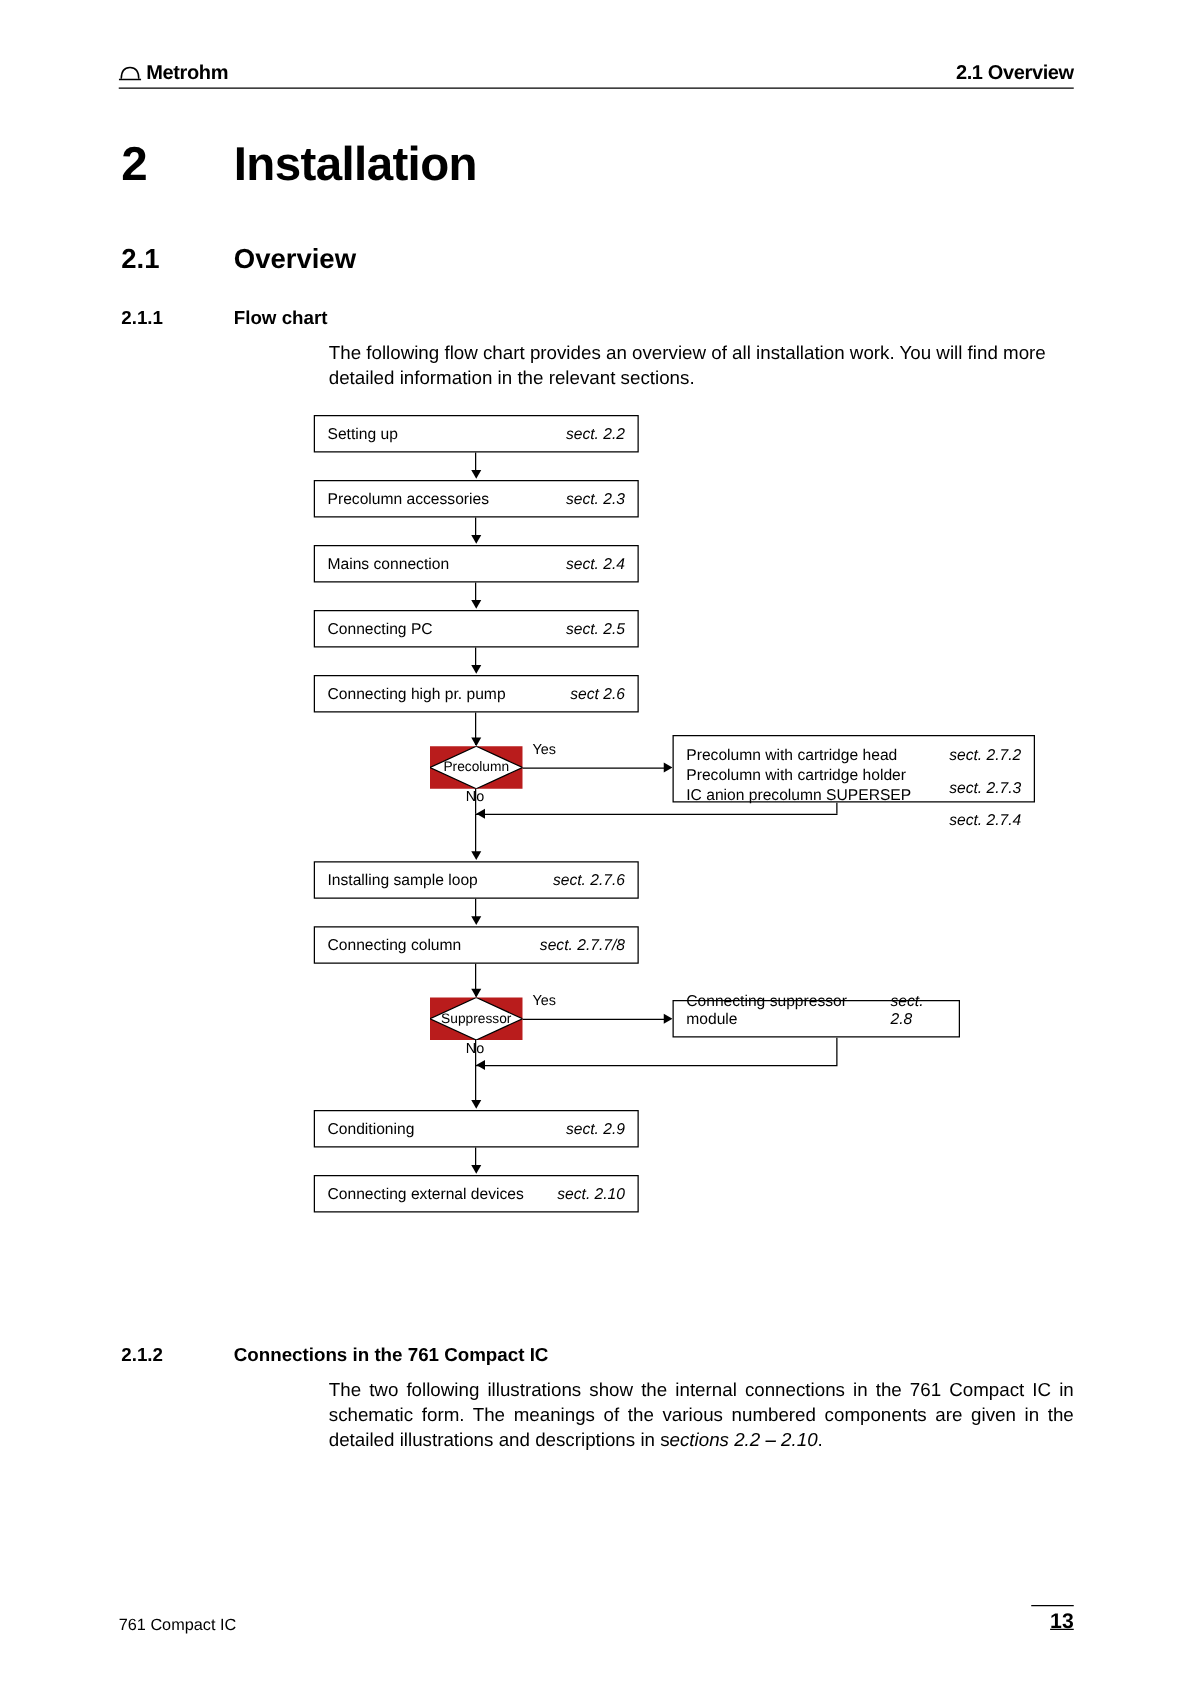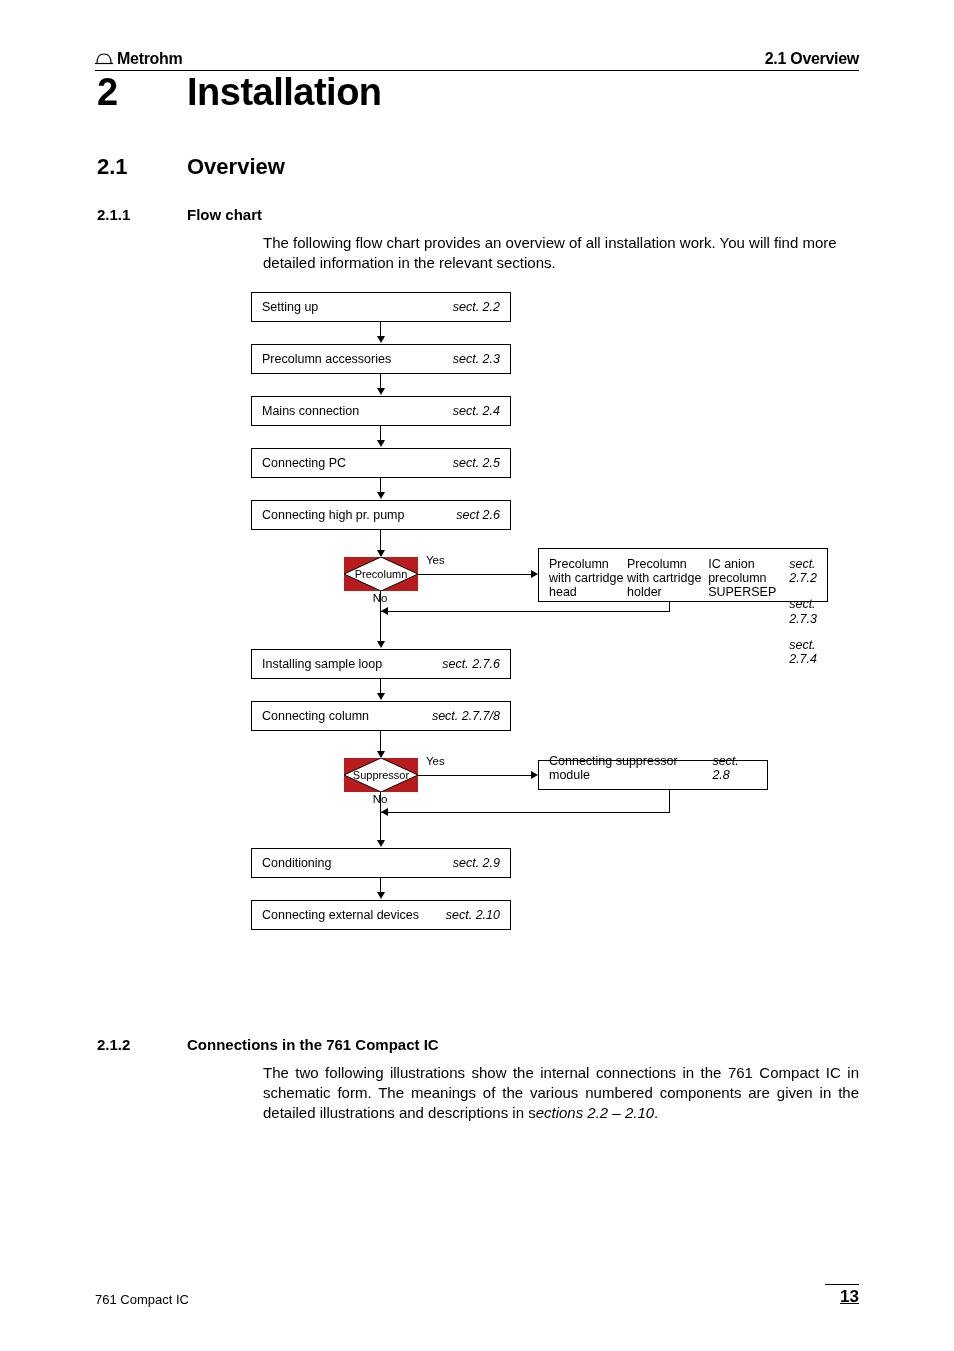--- a/index.html
+++ b/index.html
@@ -15,20 +15,21 @@
       padding: 50px 95px 40px 95px;
       height: 100%;
       position: relative;
     }
     .header-row {
       display: flex;
       justify-content: space-between;
       align-items: center;
       border-bottom: 1.5px solid #000;
       padding-bottom: 2px;
+      margin-bottom: 40px;
     }
     .brand {
       display: flex;
       align-items: center;
       gap: 4px;
     }
     .brand-icon {
       font-size: 14px;
       letter-spacing: -1px;
       vertical-align: middle;
@@ -90,21 +91,21 @@
       padding: 6px 10px;
       display: flex;
       justify-content: space-between;
       align-items: flex-end;
       line-height: 1.15;
     }
     .box .lbl { font-family: Arial, sans-serif; }
     .box .ref { font-style: italic; font-family: Arial, sans-serif; }
     .box.w1 { left: 0; width: 260px; height: 30px; }
     .box.multi { align-items: flex-start; padding: 8px 10px; }
-    .multiline { display: flex; flex-direction: row; gap: 2px; }
+    .multiline { display: flex; flex-direction: column; gap: 2px; }
     .refs { display: flex; flex-direction: column; gap: 12px; align-items:flex-end;}
     .diamond {
       position: absolute;
       width: 74px; height: 34px;
       left: 93px;
       background: #b91c1c;
     }
     .diamond svg { position:absolute; top:0; left:0; }
     .diamond .dlabel {
       position: absolute;

